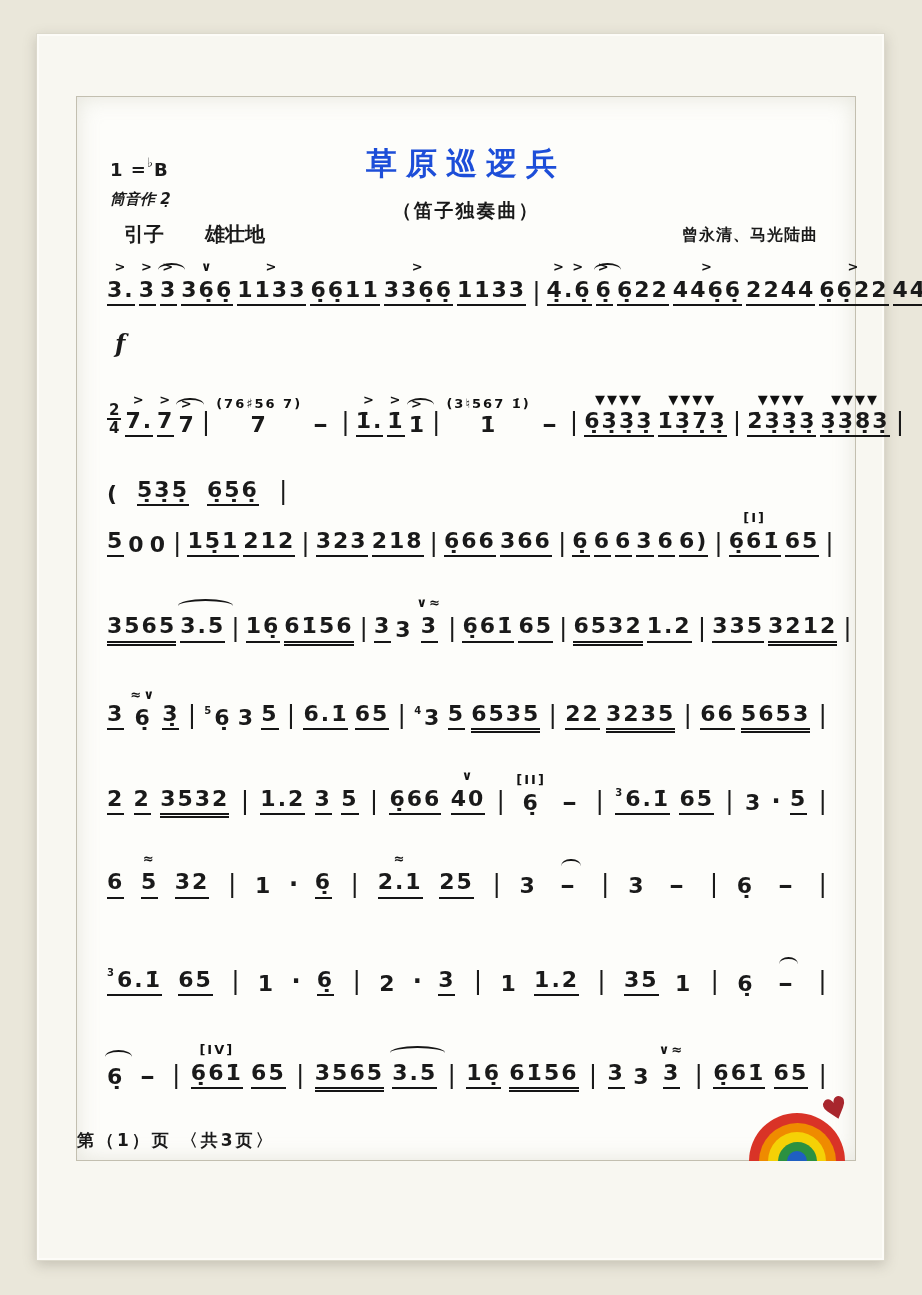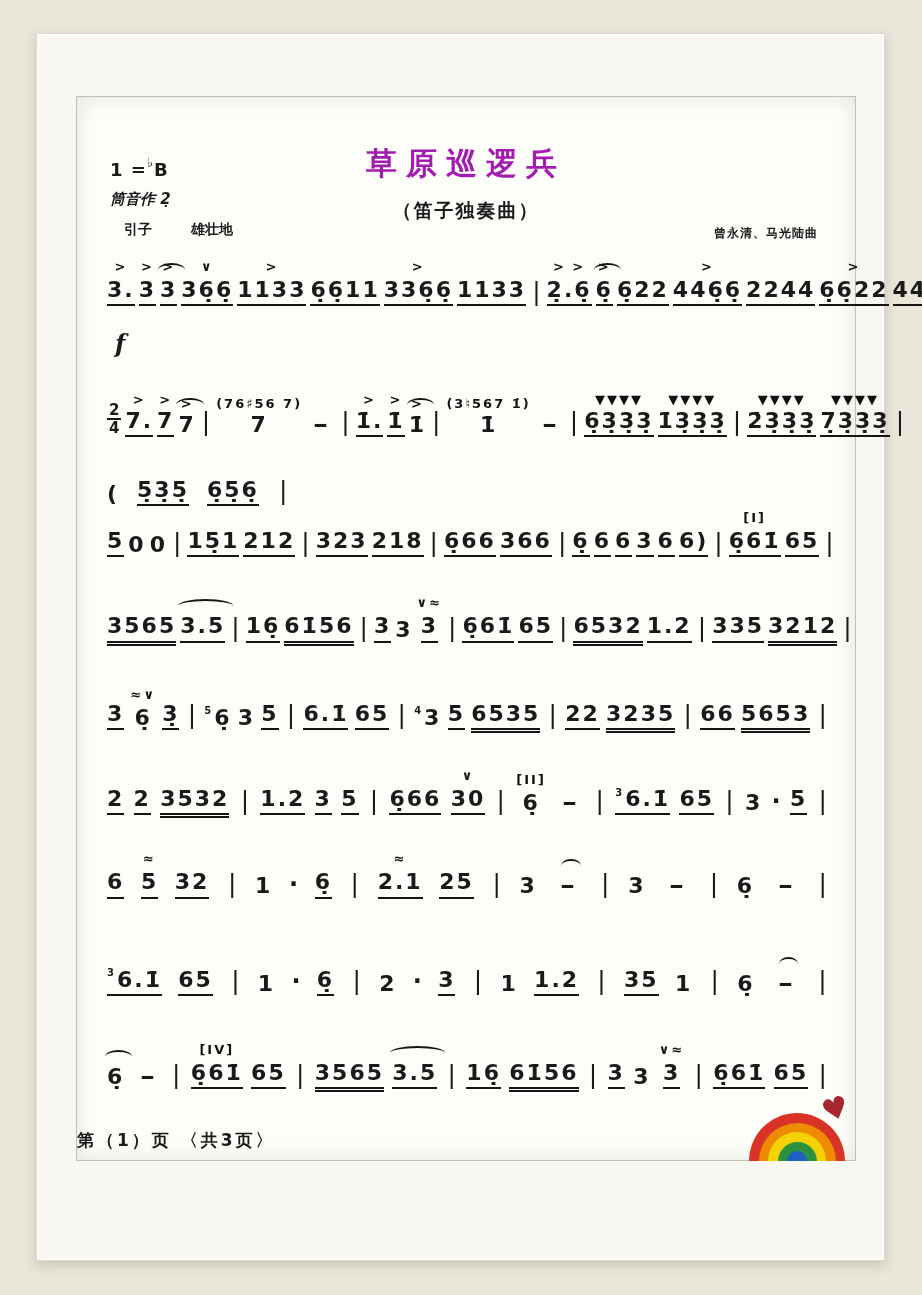--- a/index.html
+++ b/index.html
@@ -21,29 +21,29 @@
     position:absolute; left:39px; top:62px; width:780px; height:1065px;
     background:#fdfdfa;
     border:1px solid #c3bfb0;
     box-shadow:inset 0 0 22px rgba(170,165,145,.28);
   }
   
   .key-area { position:absolute; left:33px; top:60px; font-weight:bold; }
   .key-line { font-size:18px; letter-spacing:1px; }
   .key-line sup { font-size:13px; position:relative; top:-2px; }
   .tone-line { margin-top:10px; font-size:15px;font-style:italic; }
-  .intro-line { margin-top:12px; margin-left:14px; font-size:14px;text-align:right; }
+  .intro-line { margin-top:12px; margin-left:14px; font-size:20px;text-align:right; }
   .intro-line .tempo { margin-left:34px; }
   .title-area { position:absolute; left:0; right:0; top:46px; text-align:center; }
   .title {
     margin:0; font-size:31px; font-weight:bold; letter-spacing:9px;
     color:#2e8b50;
   }
   .subtitle { margin-top:13px; font-size:19px; font-weight:bold; letter-spacing:2px; }
-  .composer { position:absolute; right:37px; top:128px; font-size:12px; font-weight:bold; letter-spacing:1px; }
+  .composer { position:absolute; right:37px; top:128px; font-size:16px; font-weight:bold; letter-spacing:1px; }
   
   #music-area { position:absolute; left:28px; right:24px; top:160px; }
   .music-line {
     display:flex; justify-content:space-between; align-items:flex-end;
     margin-bottom:36px;
   }
   .music-line.short { justify-content:flex-start; gap:14px; }
   #music-area .music-line:nth-child(1){ margin-bottom:4px; }
   #music-area .music-line:nth-child(2){ margin-bottom:10px; margin-left:8px; }
   #music-area .music-line:nth-child(3){ margin-bottom:20px; }
@@ -109,21 +109,21 @@
         <span>=</span><sup>♭</sup><span>B</span>
       </div>
       <div class="tone-line">筒音作 2̣</div>
       <div class="intro-line">
         <span>引子</span>
         <span class="tempo">雄壮地</span>
       </div>
     </div>
 
     <div class="title-area">
-      <h1 class="title" style="color: #a21caf;">草原巡逻兵</h1>
+      <h1 class="title" style="color: #1d4ed8;">草原巡逻兵</h1>
       <div class="subtitle">（笛子独奏曲）</div>
     </div>
 
     <div class="composer">曾永清、马光陆曲</div>
 
     <div id="music-area">
         <div class="music-line">
           <span class="tok u1">
             <span class="above">&gt;</span>
             <span class="nt">3.</span>
@@ -155,21 +155,21 @@
           <span class="tok u1">
             <span class="above"></span>
             <span class="nt">1133</span>
           </span>
           <span class="tok bar">
             <span class="above"></span>
             <span class="nt">|</span>
           </span>
           <span class="tok u1">
             <span class="above">&gt; &gt;</span>
-            <span class="nt">2̣.6̣</span>
+            <span class="nt">4̣.6̣</span>
           </span>
           <span class="tok u1 arc">
             <span class="above">&gt;</span>
             <span class="nt">6̣</span>
           </span>
           <span class="tok u1">
             <span class="above"></span>
             <span class="nt">6̣22</span>
           </span>
           <span class="tok u1">
@@ -258,33 +258,33 @@
           <span class="tok bar">
             <span class="above"></span>
             <span class="nt">|</span>
           </span>
           <span class="tok u1">
             <span class="above">▼▼▼▼</span>
             <span class="nt">6̣3̣3̣3̣</span>
           </span>
           <span class="tok u1">
             <span class="above">▼▼▼▼</span>
-            <span class="nt">1̇3̣3̣3̣</span>
+            <span class="nt">1̇3̣7̣3̣</span>
           </span>
           <span class="tok bar">
             <span class="above"></span>
             <span class="nt">|</span>
           </span>
           <span class="tok u1">
             <span class="above">▼▼▼▼</span>
             <span class="nt">2̇3̣3̣3̣</span>
           </span>
           <span class="tok u1">
             <span class="above">▼▼▼▼</span>
-            <span class="nt">7̣3̣3̣3̣</span>
+            <span class="nt">3̣3̣8̣3̣</span>
           </span>
           <span class="tok bar">
             <span class="above"></span>
             <span class="nt">|</span>
           </span>
         </div>
         <div class="music-line short">
           <span class="tok">
             <span class="above"></span>
             <span class="nt">(</span>
@@ -592,21 +592,21 @@
           <span class="tok bar">
             <span class="above"></span>
             <span class="nt">|</span>
           </span>
           <span class="tok u1">
             <span class="above"></span>
             <span class="nt">6̣66</span>
           </span>
           <span class="tok u1">
             <span class="above">∨</span>
-            <span class="nt">30</span>
+            <span class="nt">40</span>
           </span>
           <span class="tok bar">
             <span class="above"></span>
             <span class="nt">|</span>
           </span>
           <span class="tok">
             <span class="above">[II]</span>
             <span class="nt">6̣</span>
           </span>
           <span class="tok dash">

